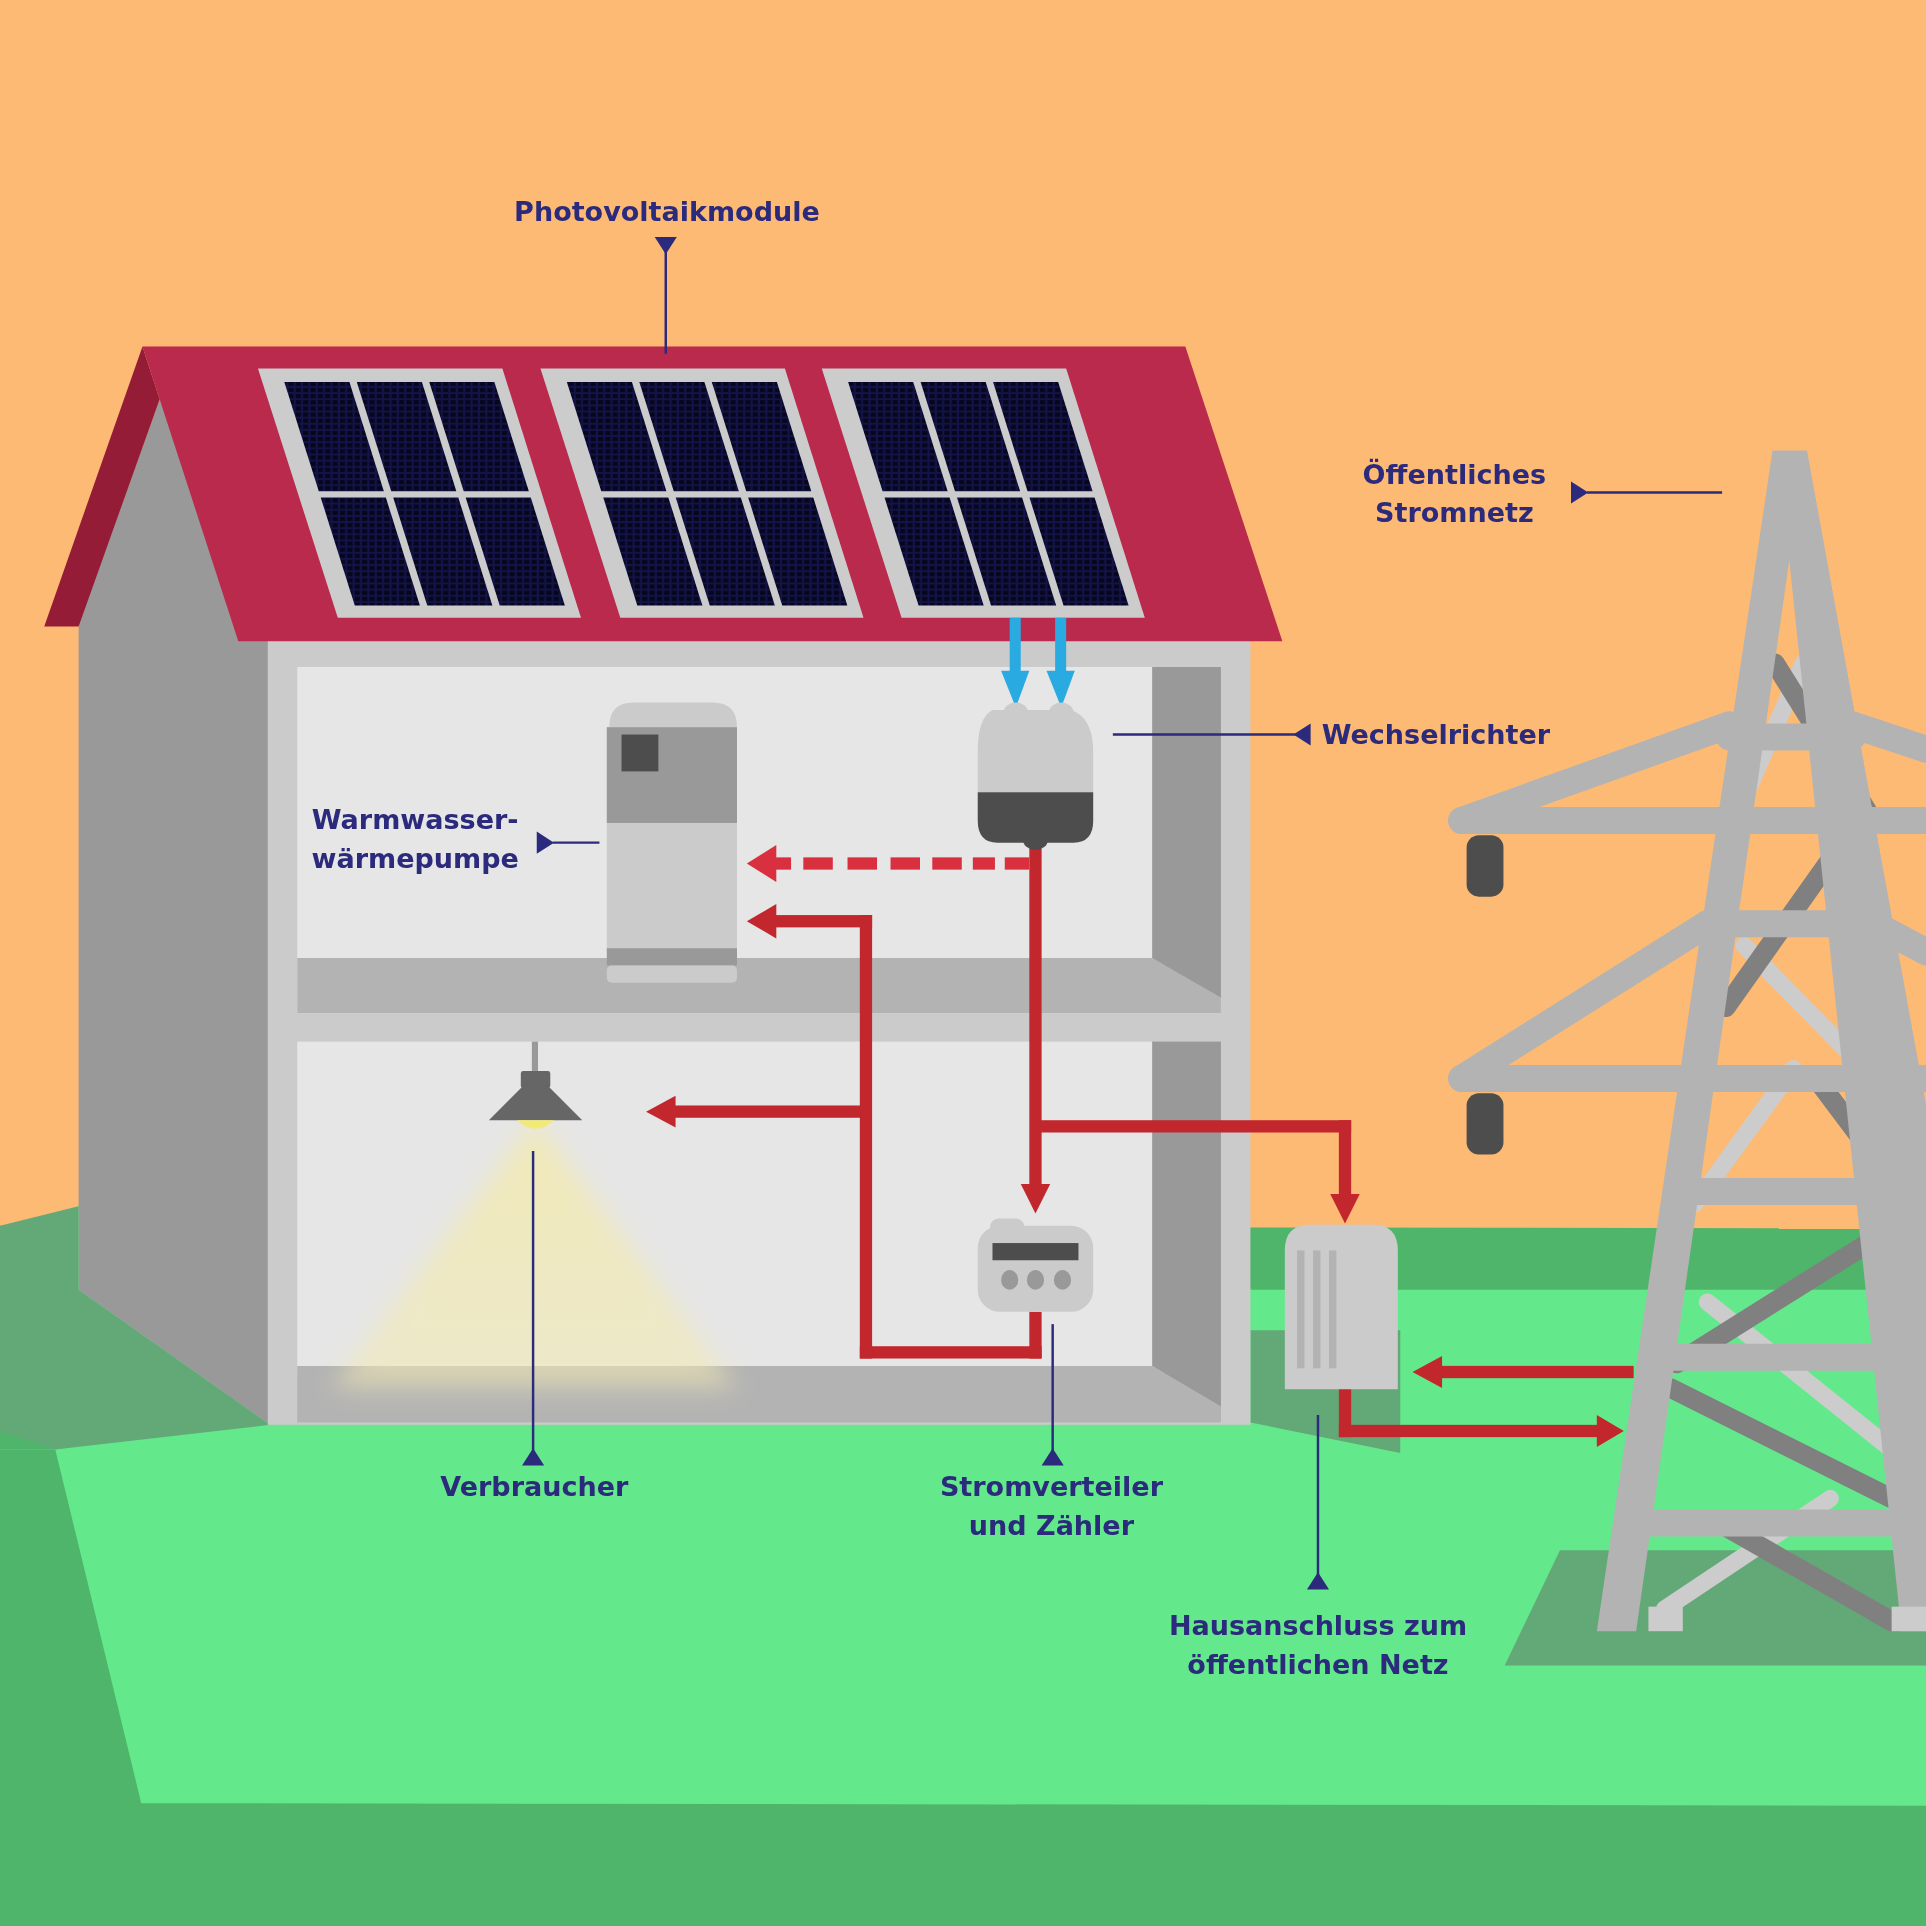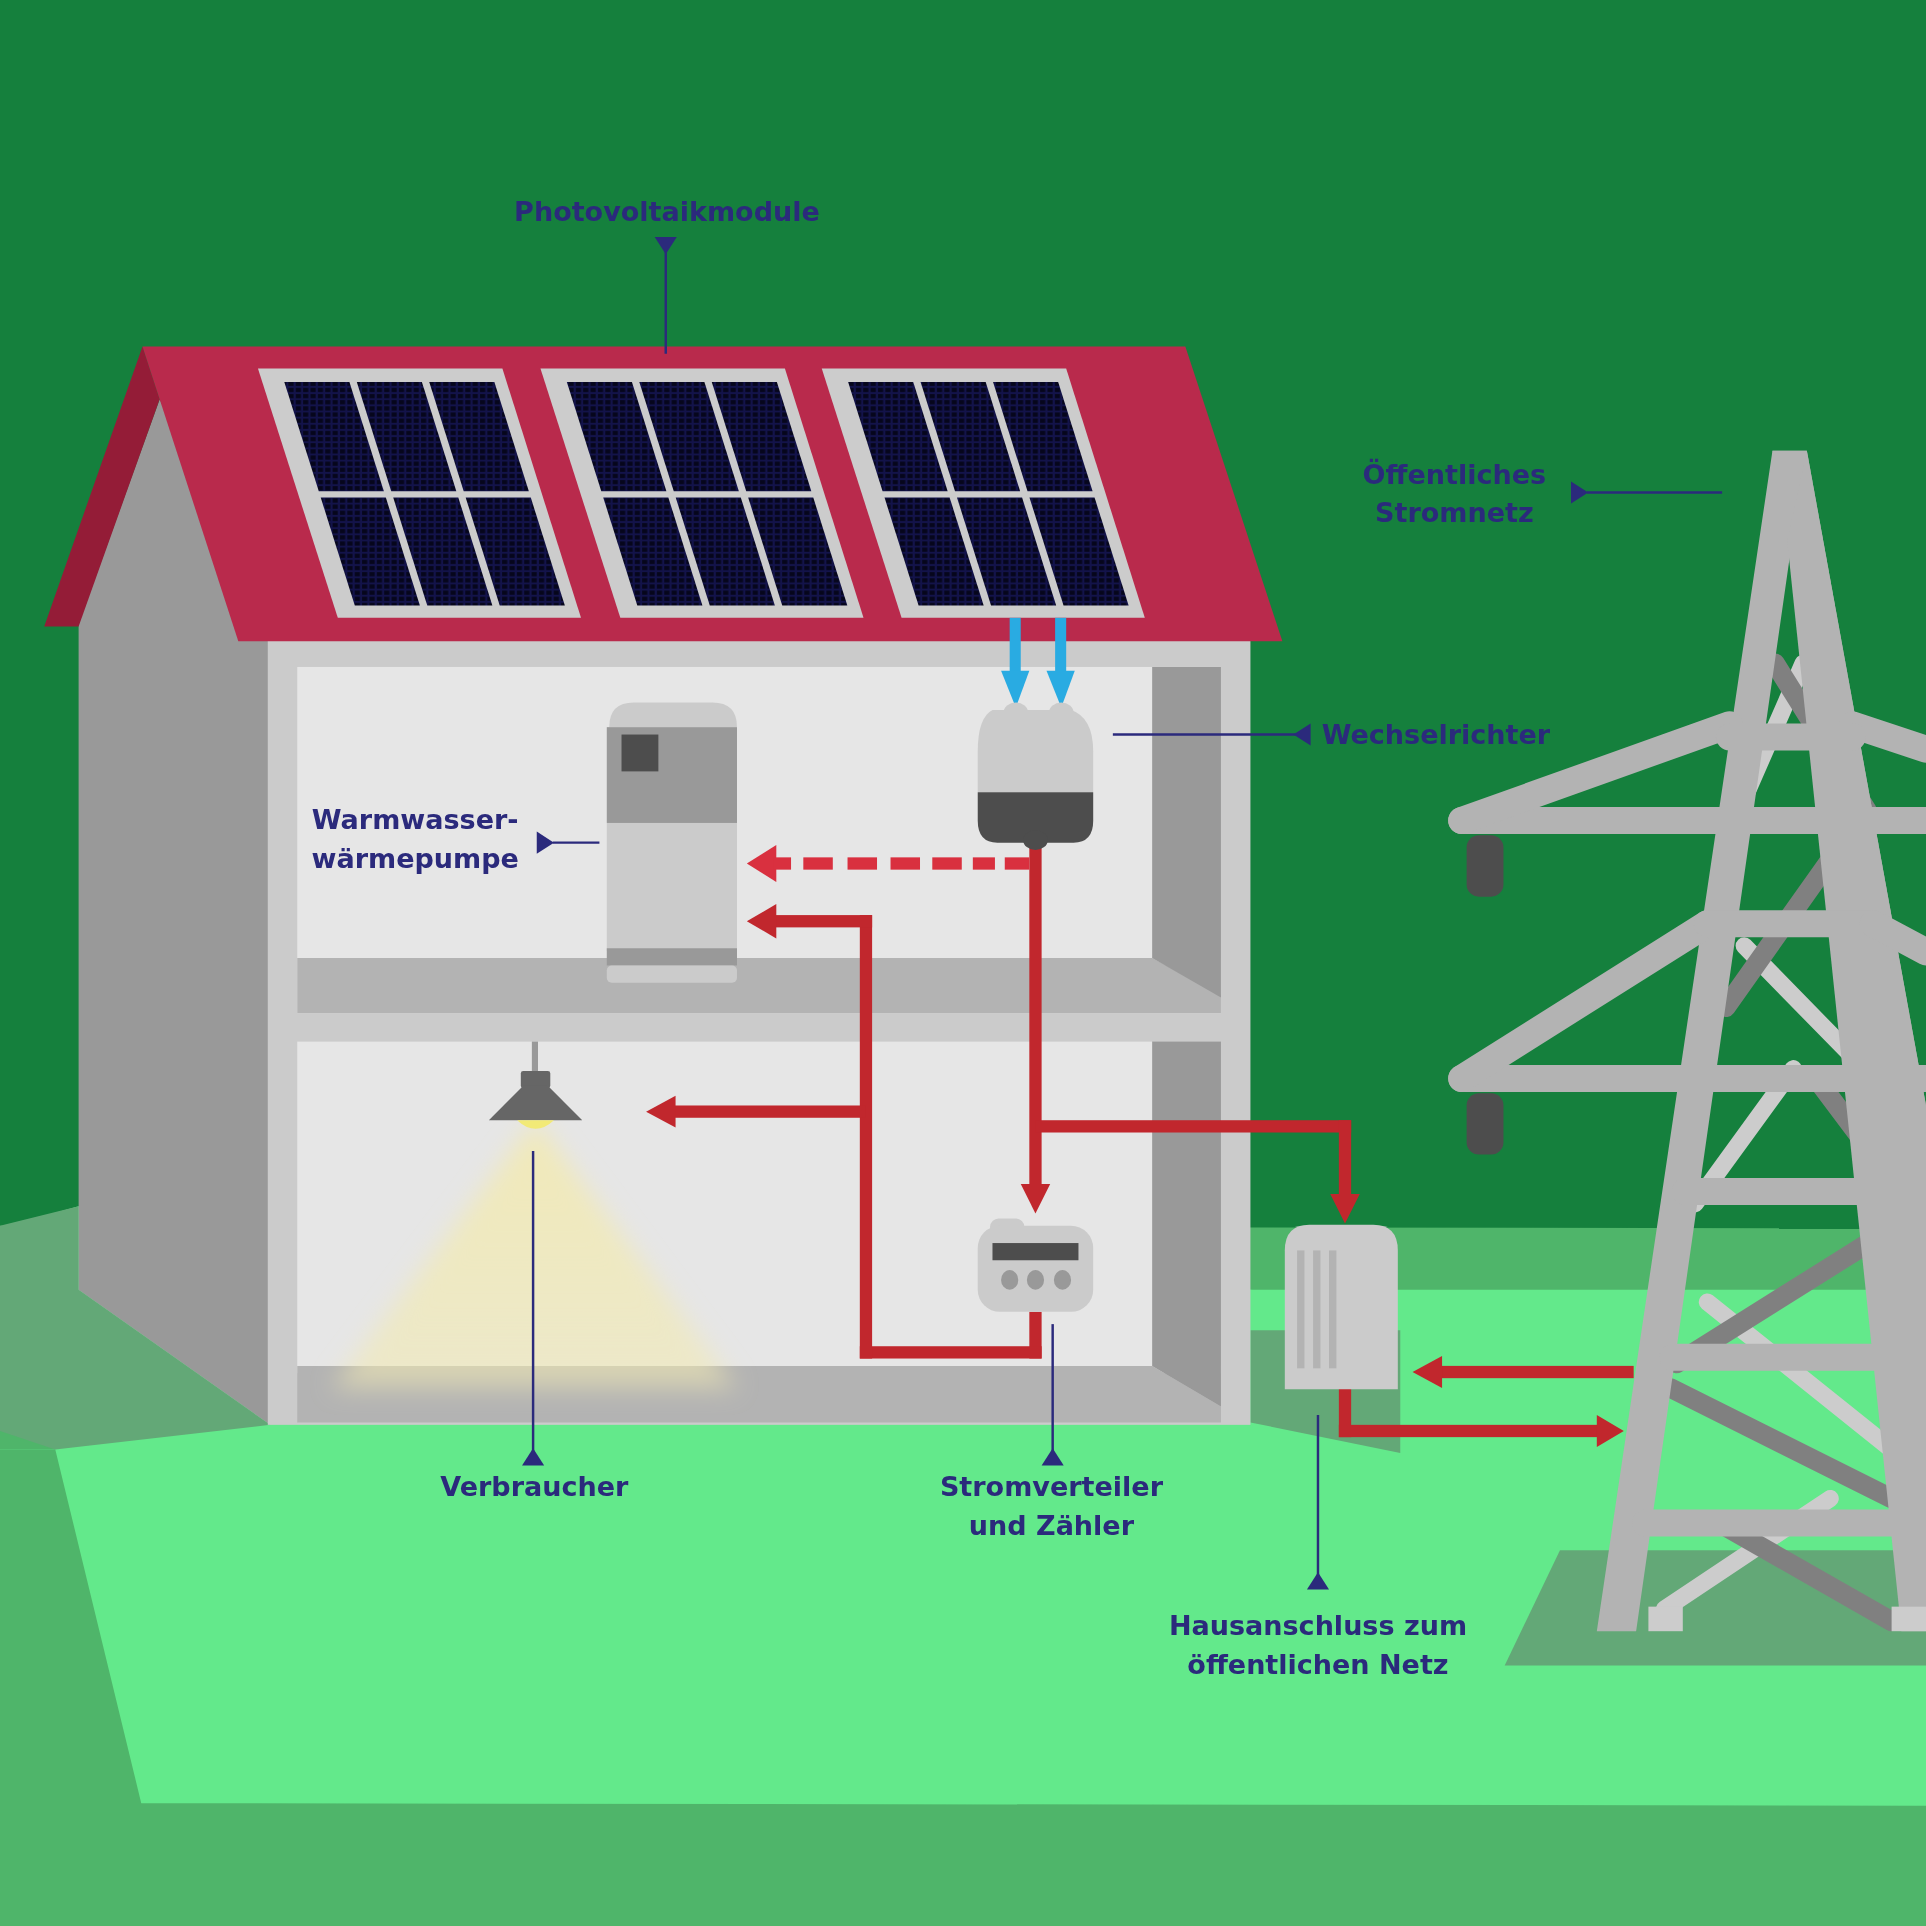--- a/index.html
+++ b/index.html
@@ -1,16 +1,16 @@
 <!DOCTYPE html>
 <html style="font-size:8.7px"><head>
 <meta charset="utf-8">
 <style>
   html, body { margin:0; padding:0; background:#ffffff; }
-  #stage { position:relative; width:1926px; height:1926px; overflow:hidden; background:#15803d; }
+  #stage { position:relative; width:1926px; height:1926px; overflow:hidden; background:#fdba74; }
   #scene { position:absolute; left:0; top:0; width:1926px; height:1926px; }
   .lbl { font-family:"DejaVu Sans", sans-serif; font-weight:bold; fill:#2b2a7c; font-size:22px; }
   .lbl-c { text-anchor:middle; }
   .lead { stroke:#2b2a7c; stroke-width:2; fill:none; }
   .leadtip { fill:#2b2a7c; }
 </style>
 </head>
 <body>
 
 <div id="stage">

